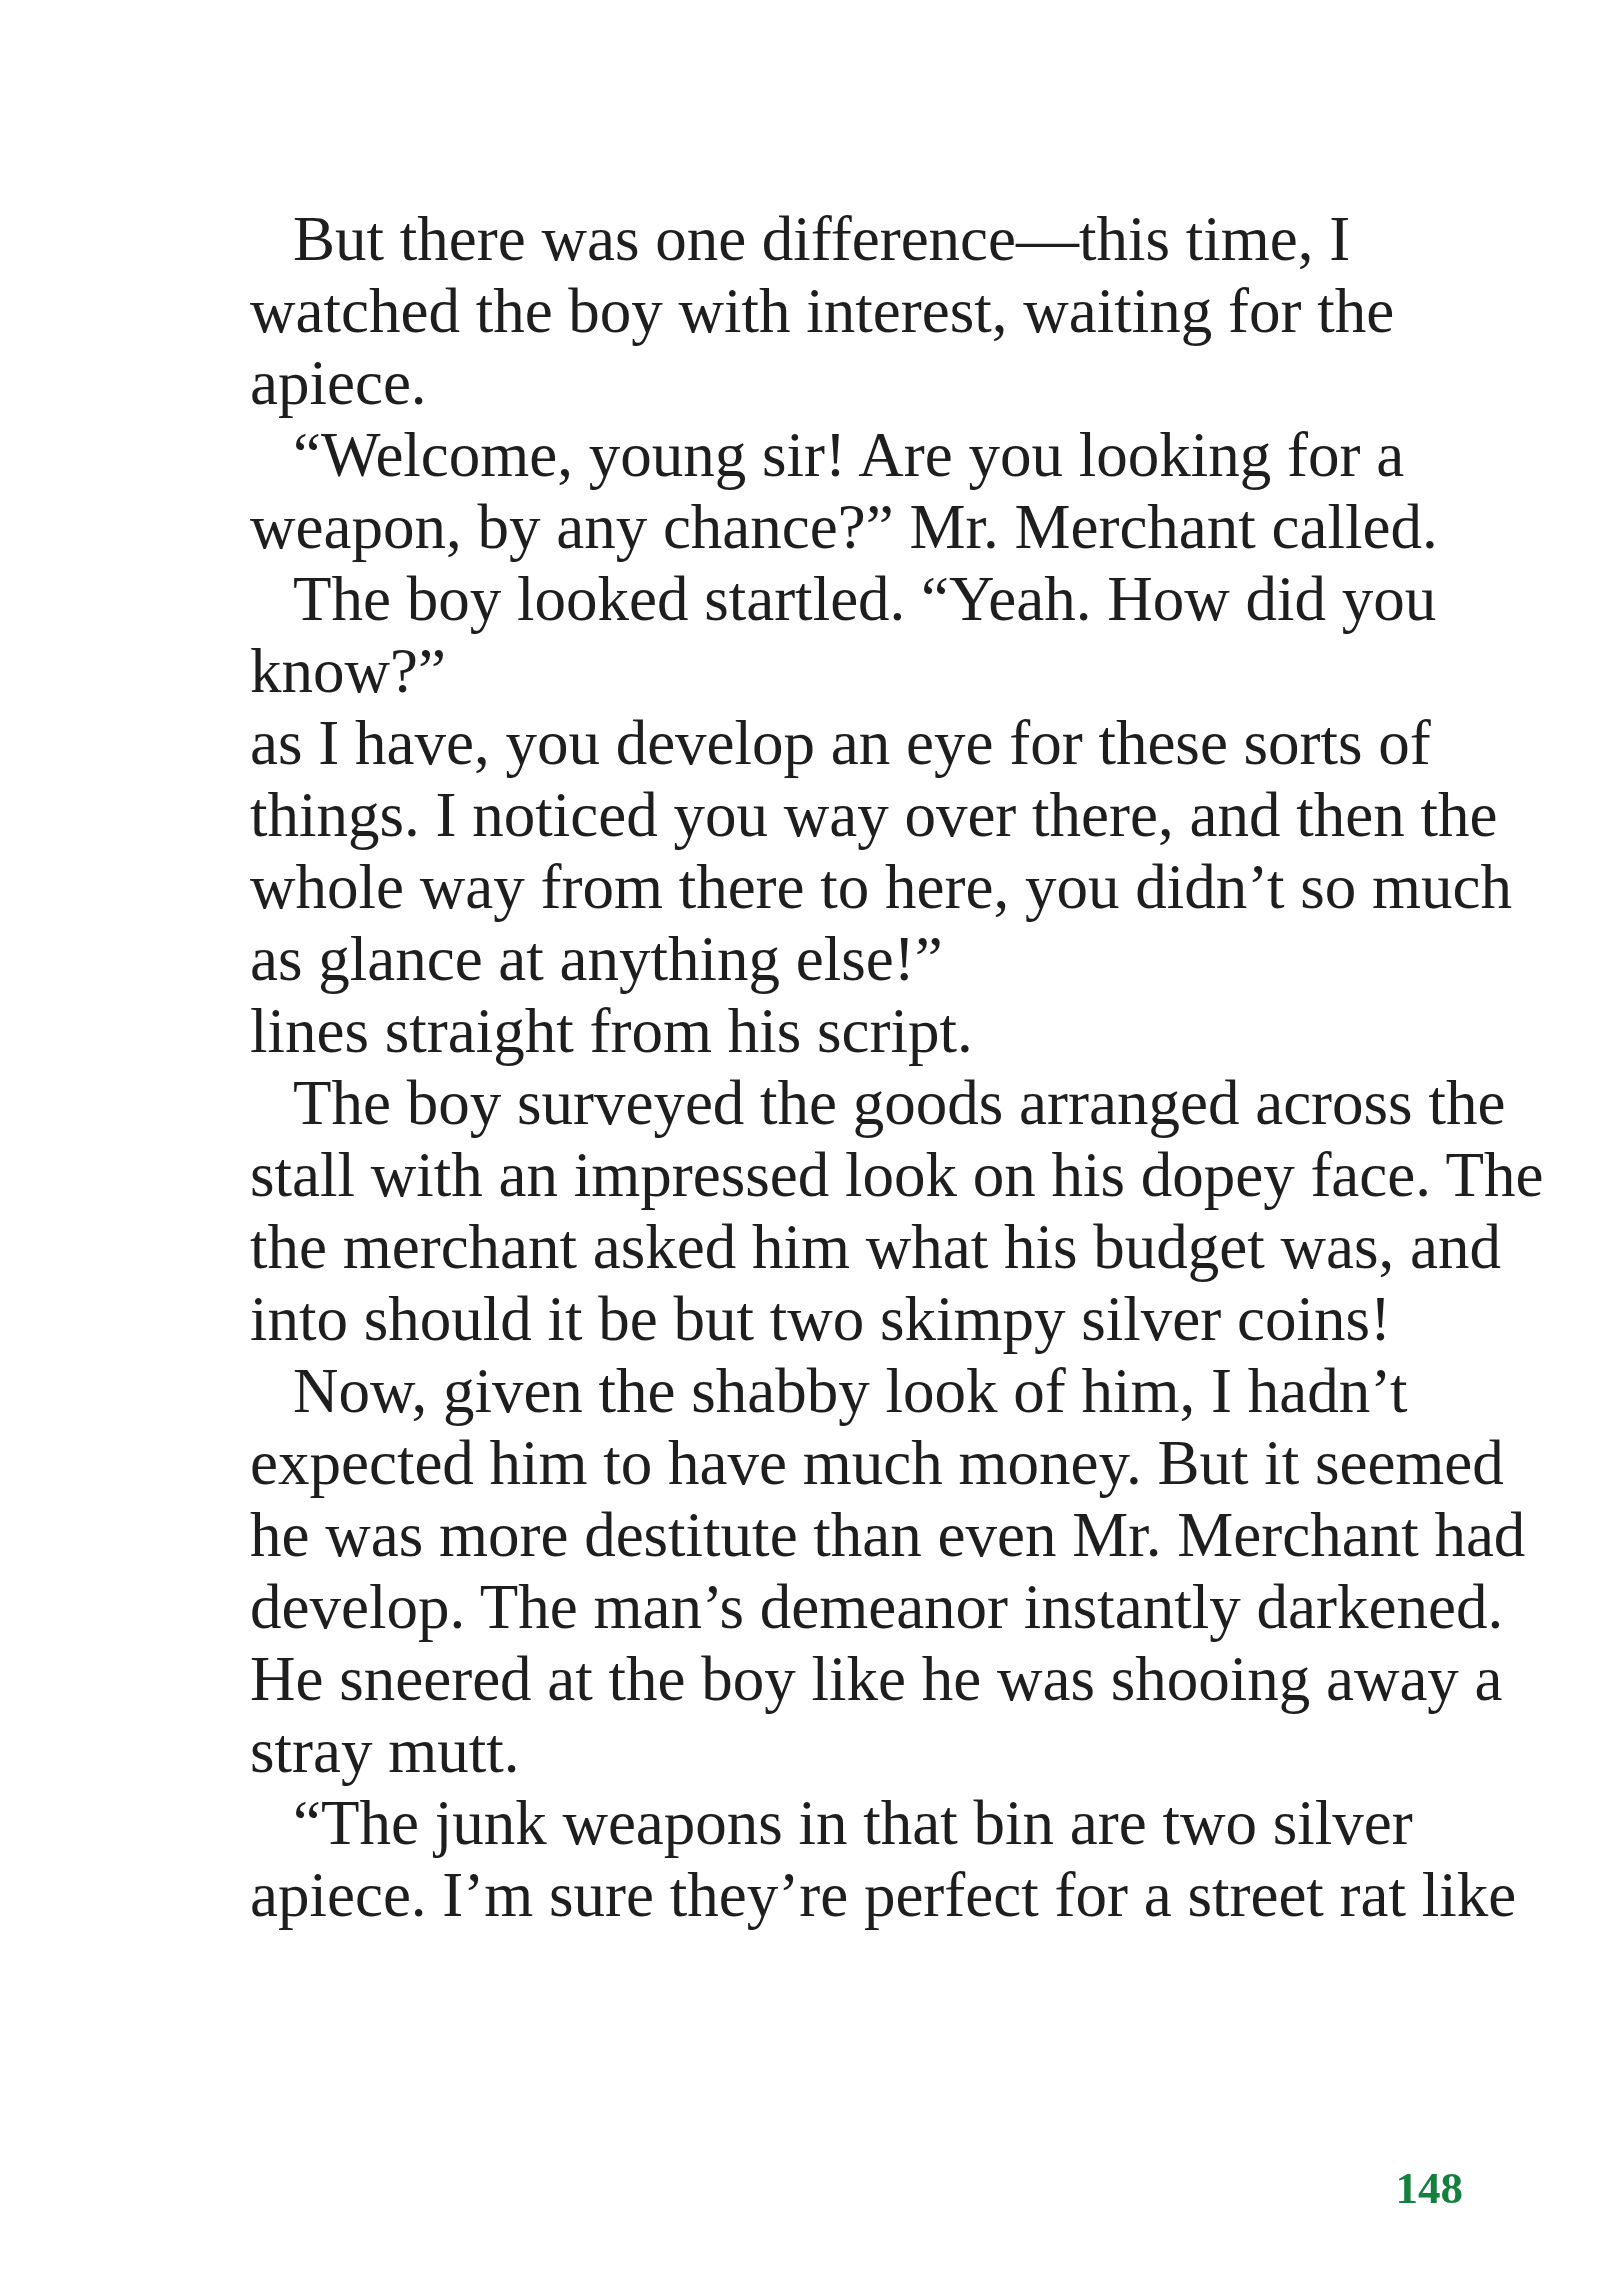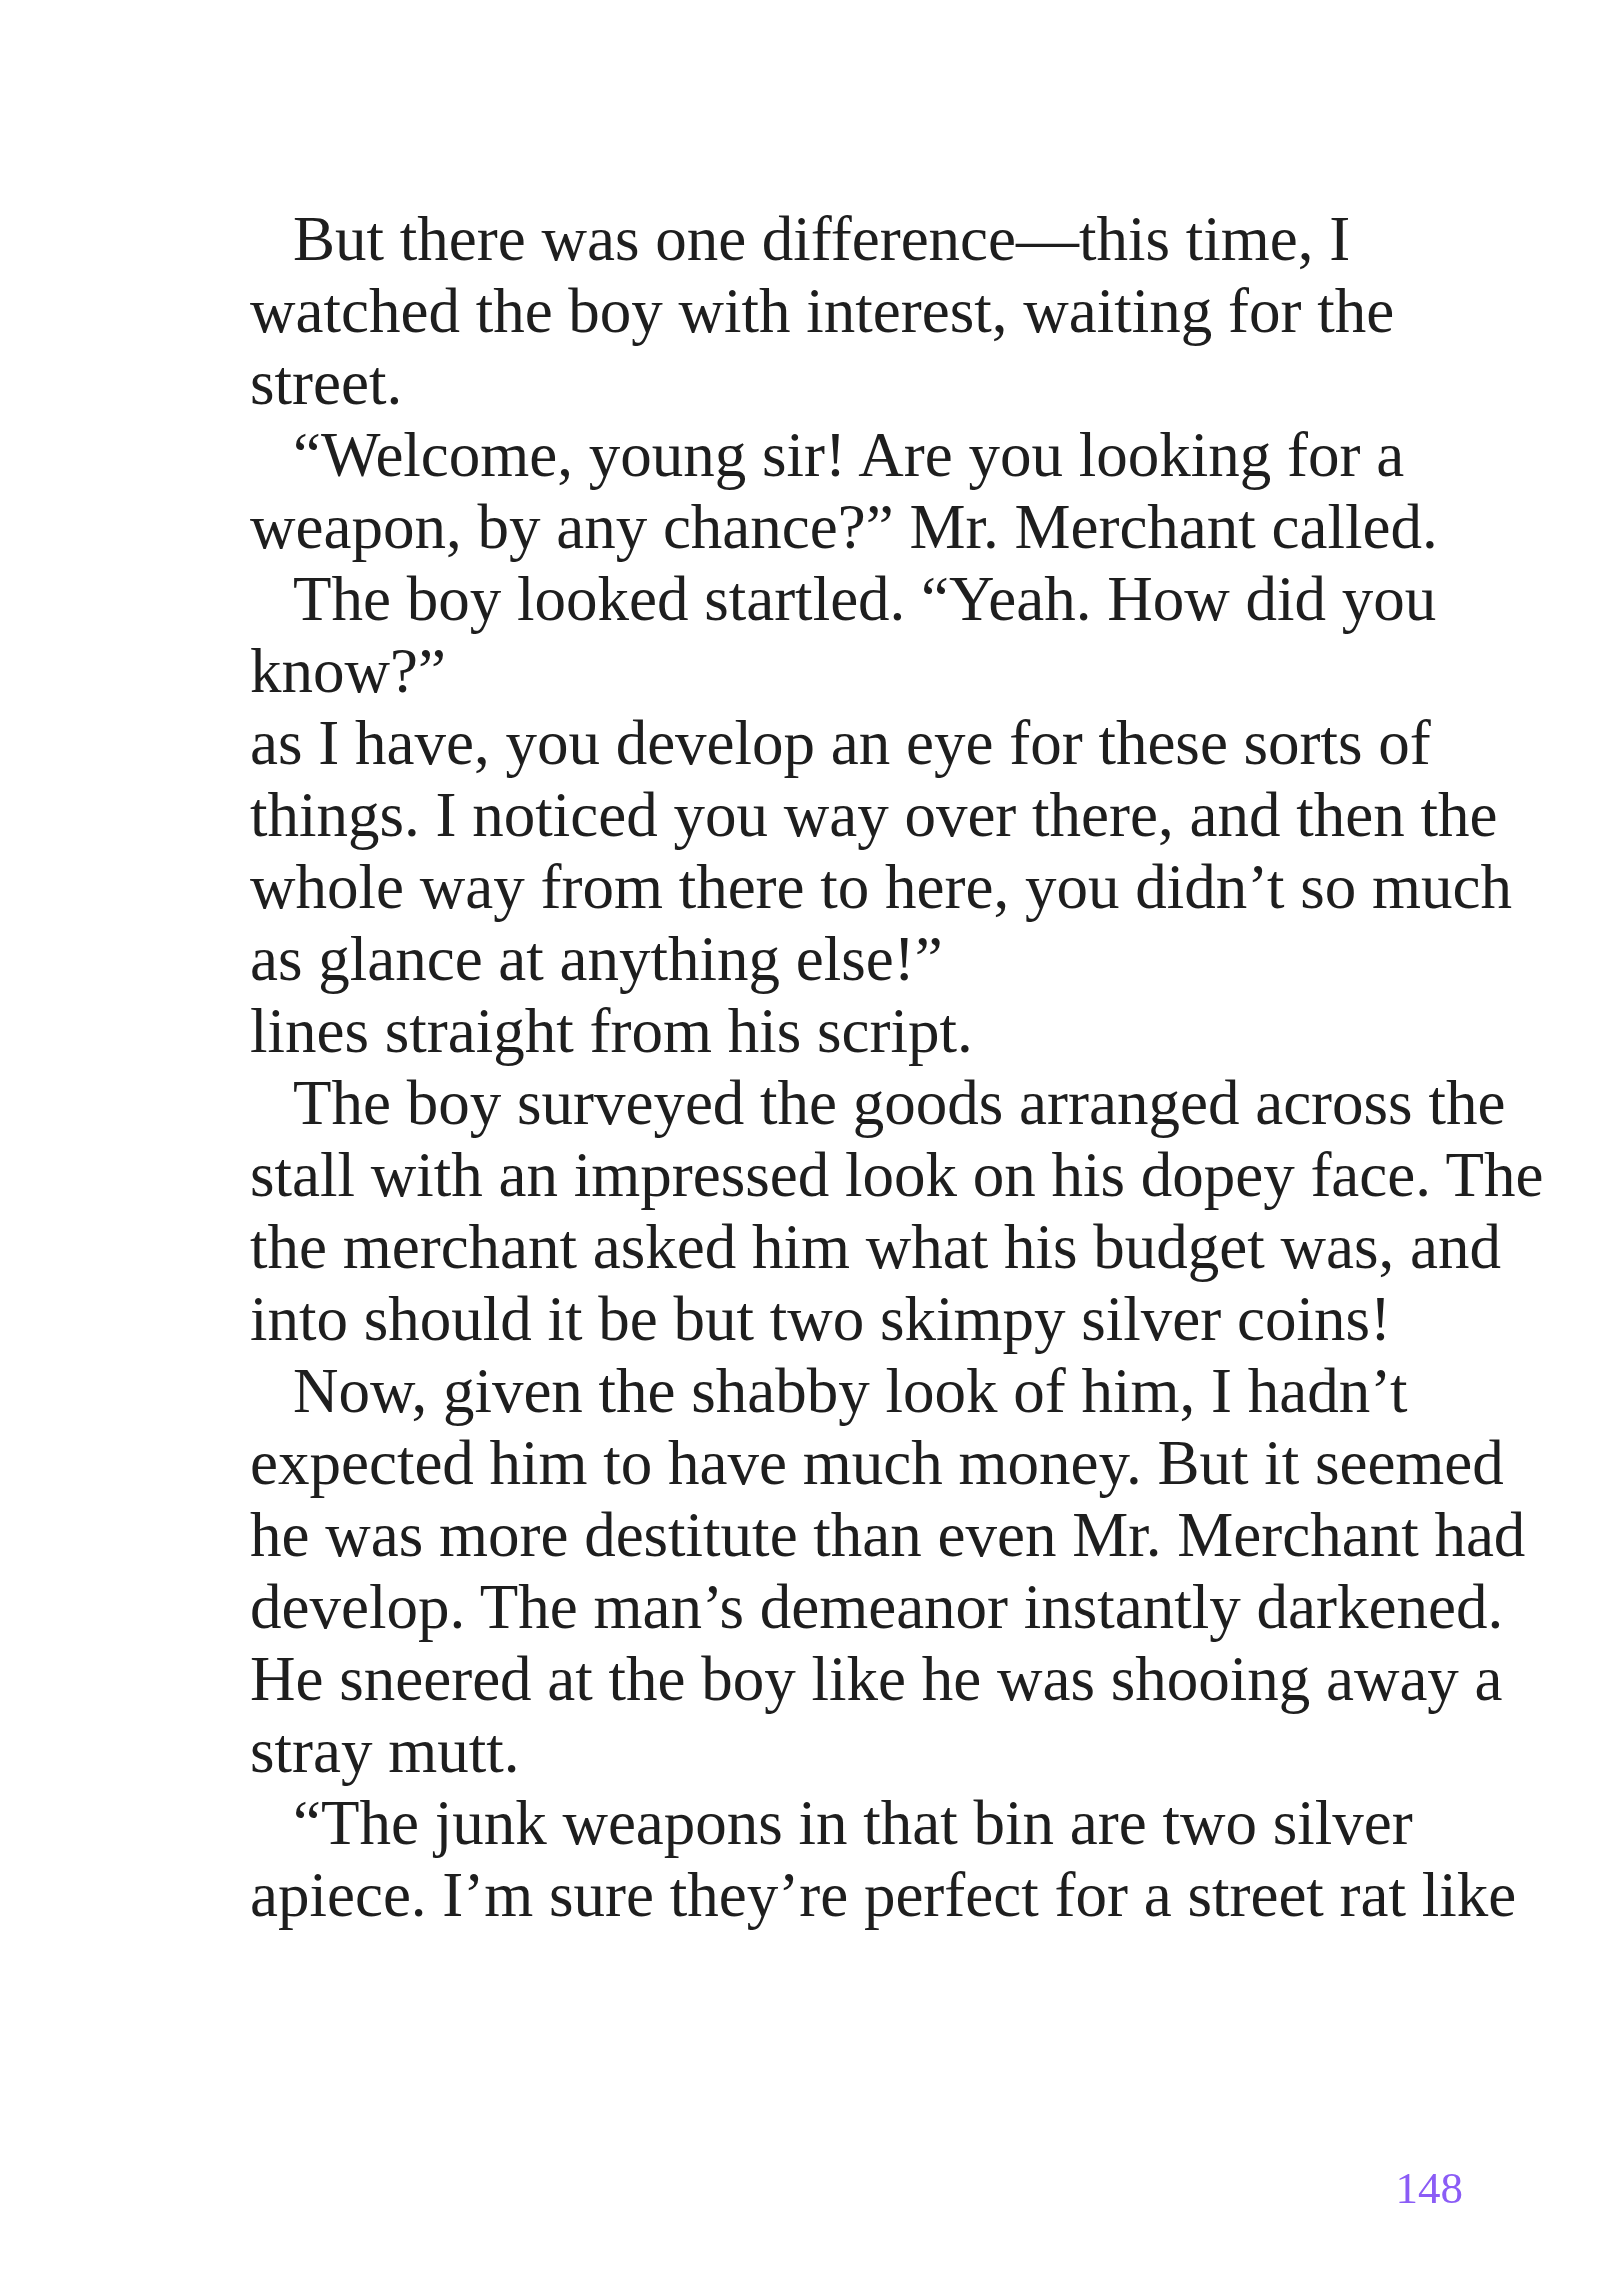--- a/index.html
+++ b/index.html
@@ -35,32 +35,32 @@
     padding-left: 43px;
   }
   .italic {
   }
   .folio {
     position: absolute;
     top: 2166px;
     right: 148px;
     font-size: 45px;
     line-height: 45px;
-    font-weight: 400;
-    color: #8b5cf6;
+    font-weight: 700;
+    color: #15803d;
   }
 </style>
 </head>
 <body style="background: rgb(255, 255, 255);">
 
 <div class="page">
   <div class="text-block" id="text-block" style="color: rgb(30, 30, 30);">
       <div class="line indent"><span>But there was one difference—this time, I</span></div>
       <div class="line"><span>watched the boy with interest, waiting for the</span></div>
-      <div class="line"><span>street.</span></div>
+      <div class="line"><span>apiece.</span></div>
       <div class="line indent"><span>“Welcome, young sir! Are you looking for a</span></div>
       <div class="line"><span>weapon, by any chance?” Mr. Merchant called.</span></div>
       <div class="line indent"><span>The boy looked startled. “Yeah. How did you</span></div>
       <div class="line"><span>know?”</span></div>
       <div class="line"><span>as I have, you develop an eye for these sorts of</span></div>
       <div class="line"><span>things. I noticed you way over there, and then the</span></div>
       <div class="line"><span>whole way from there to here, you didn’t so much</span></div>
       <div class="line"><span>as glance at anything else!”</span></div>
       <div class="line"><span>lines straight from his script.</span></div>
       <div class="line indent"><span>The boy surveyed the goods arranged across the</span></div>

